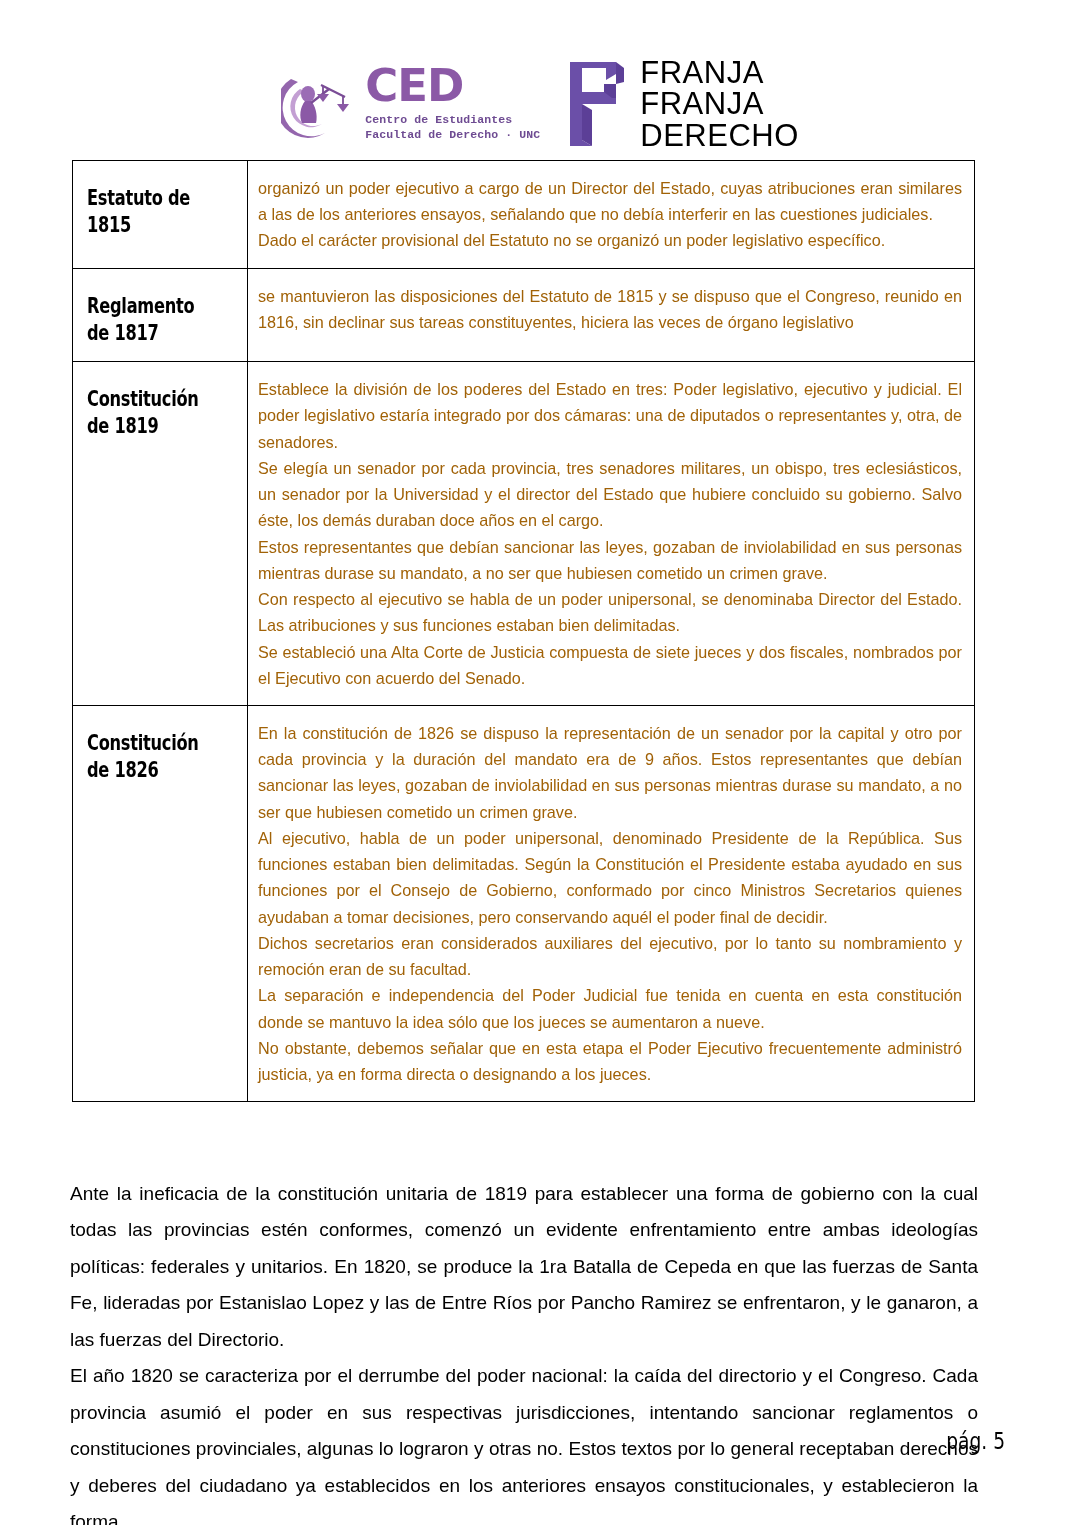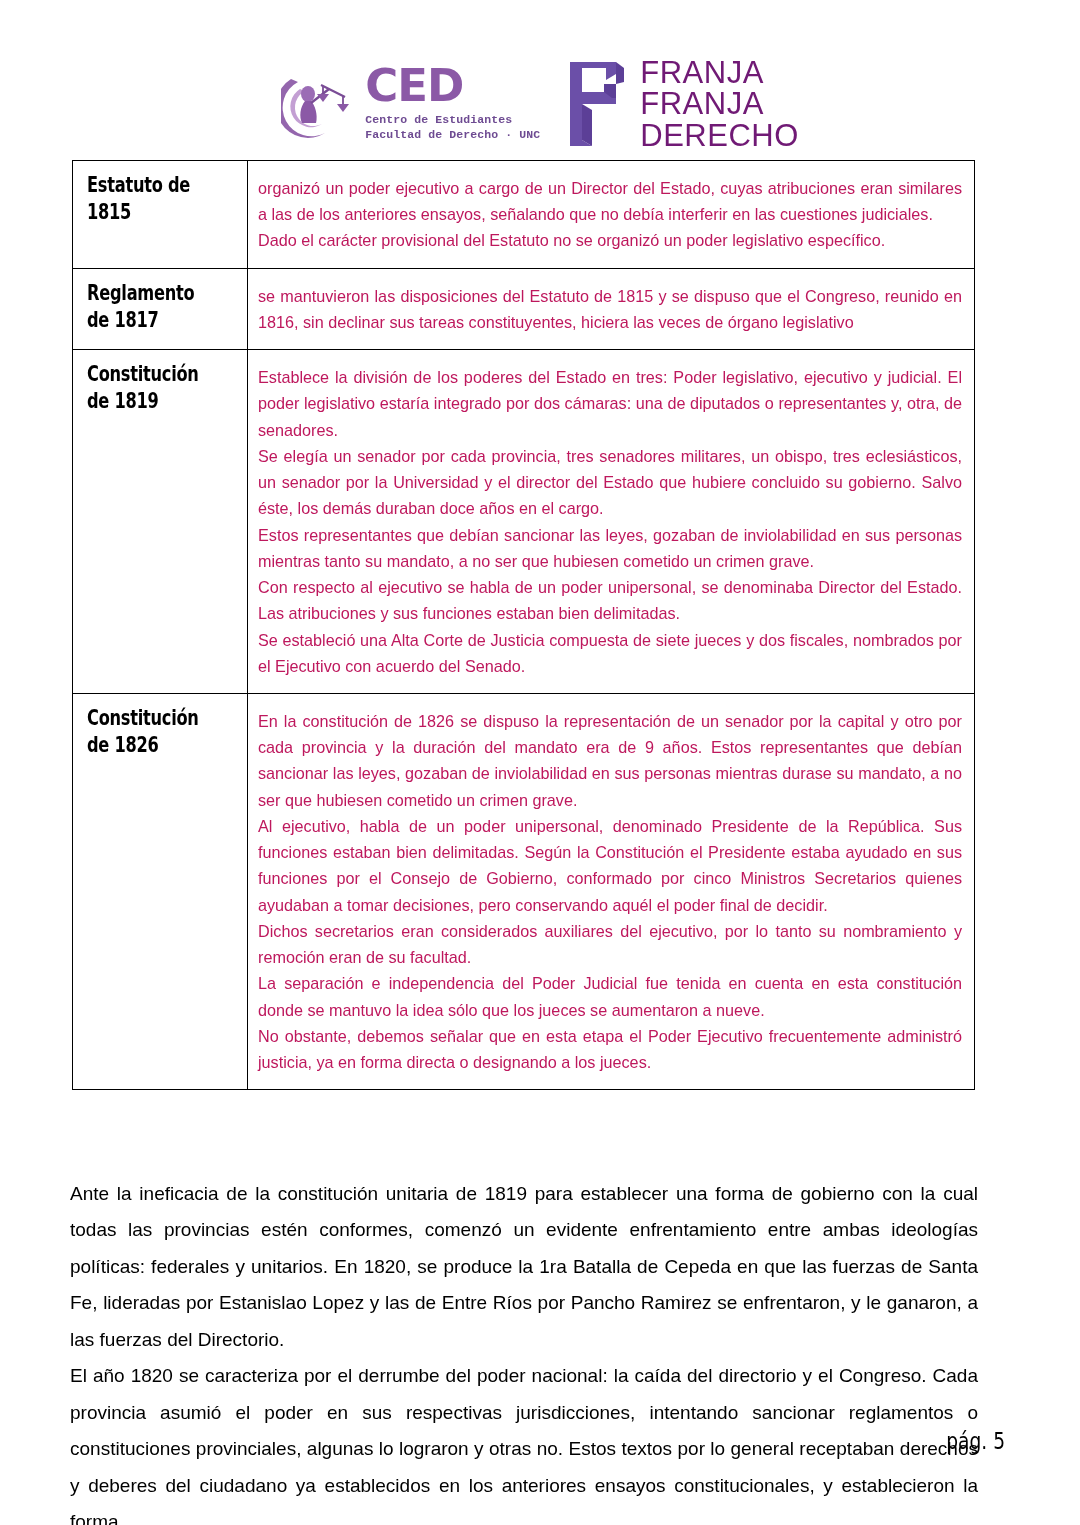--- a/index.html
+++ b/index.html
@@ -73,60 +73,60 @@
     width: 62px;
     height: 92px;
     flex: 0 0 auto;
   }
   .fm-words {
     display: flex;
     flex-direction: column;
     line-height: 1.02;
     font-family: "Liberation Sans", sans-serif;
     font-size: 31px;
-    color: #701a75;
+    color: #000000;
     letter-spacing: 0.5px;
   }
 
   
   .doc-table {
     position: absolute;
     top: 160px;
     left: 72px;
     width: 903px;
     border-collapse: collapse;
     table-layout: fixed;
   }
   .doc-table td {
     border: 1.6px solid #000000;
     vertical-align: top;
     padding: 14px 12px 14px 10px;
   }
   .doc-table td.label-cell {
     width: 148px;
     padding-left: 14px;
-    padding-top: 11px;
+    padding-top: 24px;
   }
   .row-label {
     font-family: "DejaVu Sans Condensed", "Liberation Sans Narrow", "Liberation Sans", sans-serif;
     font-weight: bold;
     font-size: 20.5px;
     line-height: 1.33;
     letter-spacing: -0.3px;
     transform: scaleX(0.88);
     transform-origin: left center;
     white-space: pre-line;
   }
   .cell-body {
     font-family: "Liberation Sans", sans-serif;
     font-size: 16.2px;
     line-height: 1.62;
     text-align: justify;
     text-justify: inter-word;
-    color: #be185d;
+    color: #a16207;
   }
   .cell-body p {
     margin: 0;
   }
 
   
   .section-heading {
     position: absolute;
     top: 1126px;
     left: 0;
@@ -254,21 +254,21 @@
 
       <tr>
         <td class="label-cell">
           <div class="row-label">Constitución
 de 1819</div>
         </td>
         <td>
           <div class="cell-body">
             <p>Establece la división de los poderes del Estado en tres: Poder legislativo, ejecutivo y judicial. El poder legislativo estaría integrado por dos cámaras: una de diputados o representantes y, otra, de senadores.</p>
             <p>Se elegía un senador por cada provincia, tres senadores militares, un obispo, tres eclesiásticos, un senador por la Universidad y el director del Estado que hubiere concluido su gobierno. Salvo éste, los demás duraban doce años en el cargo.</p>
-            <p>Estos representantes que debían sancionar las leyes, gozaban de inviolabilidad en sus personas mientras tanto su mandato, a no ser que hubiesen cometido un crimen grave.</p>
+            <p>Estos representantes que debían sancionar las leyes, gozaban de inviolabilidad en sus personas mientras durase su mandato, a no ser que hubiesen cometido un crimen grave.</p>
             <p>Con respecto al ejecutivo se habla de un poder unipersonal, se denominaba Director del Estado. Las atribuciones y sus funciones estaban bien delimitadas.</p>
             <p>Se estableció una Alta Corte de Justicia compuesta de siete jueces y dos fiscales, nombrados por el Ejecutivo con acuerdo del Senado.</p>
           </div>
         </td>
       </tr>
 
       <tr>
         <td class="label-cell">
           <div class="row-label">Constitución
 de 1826</div>

